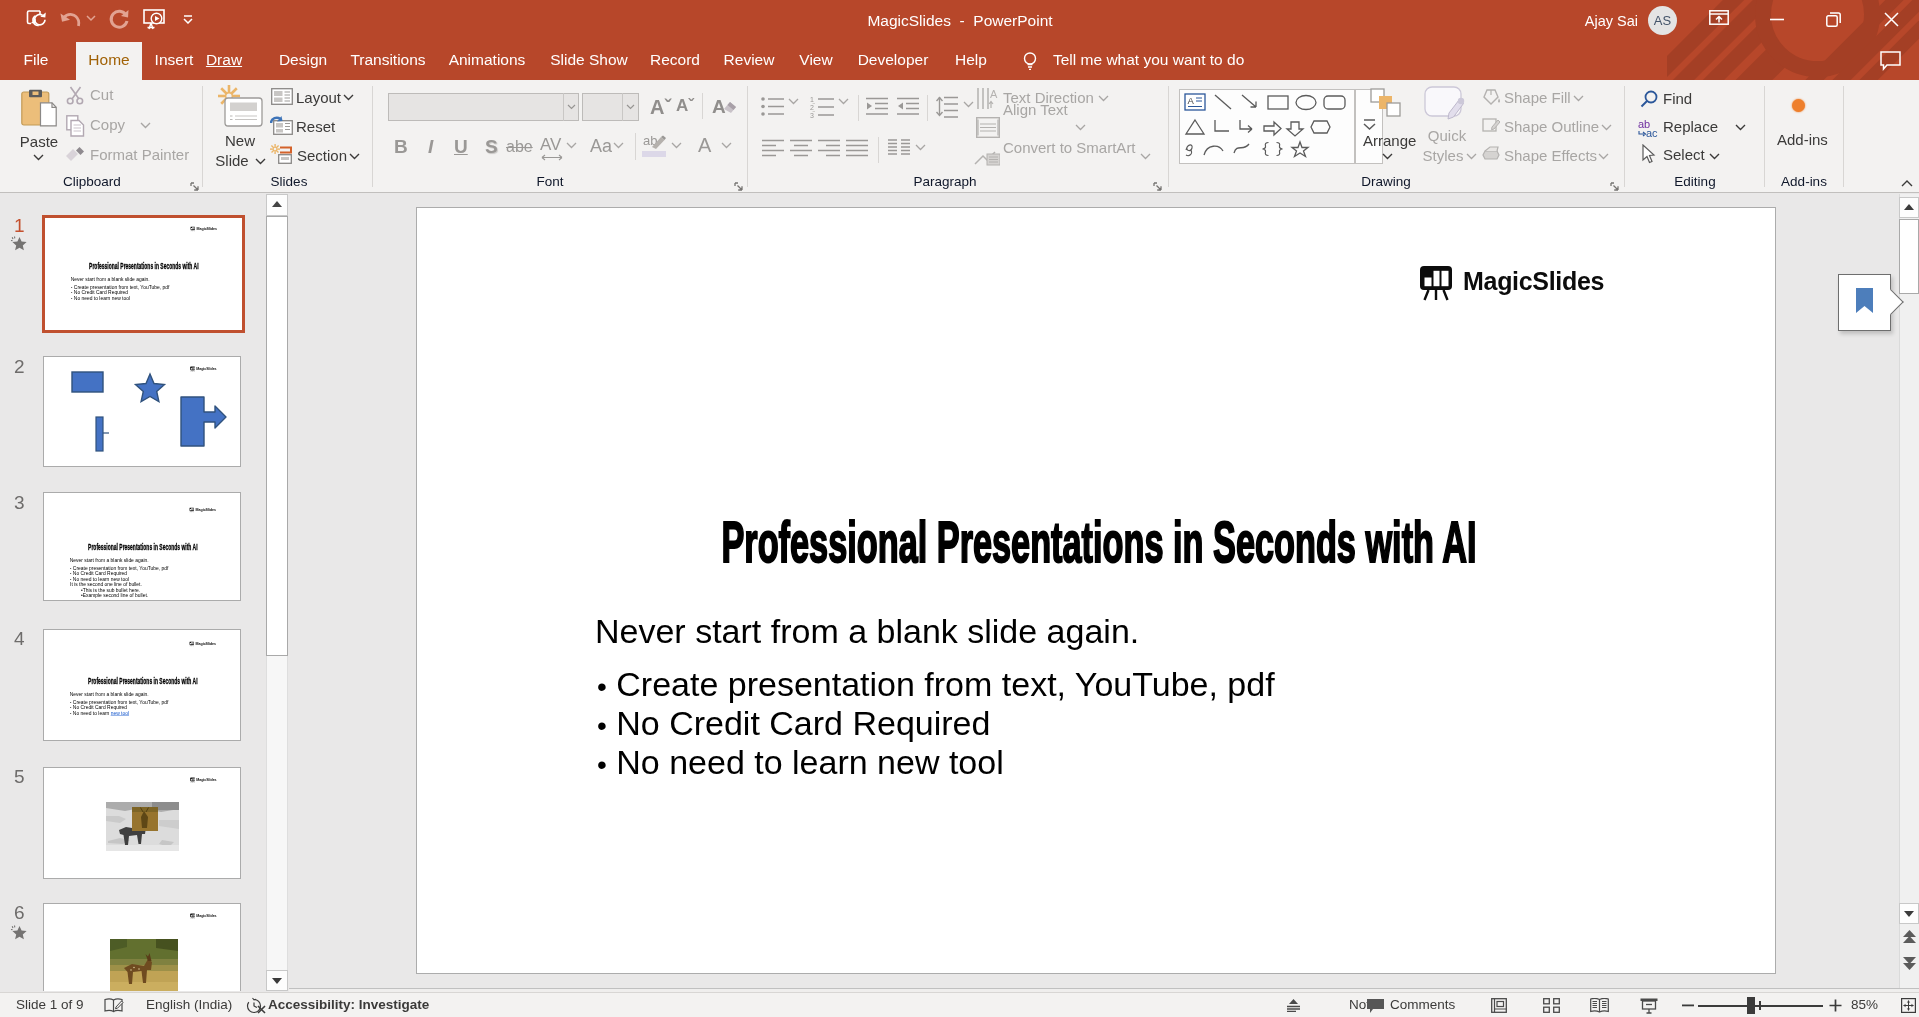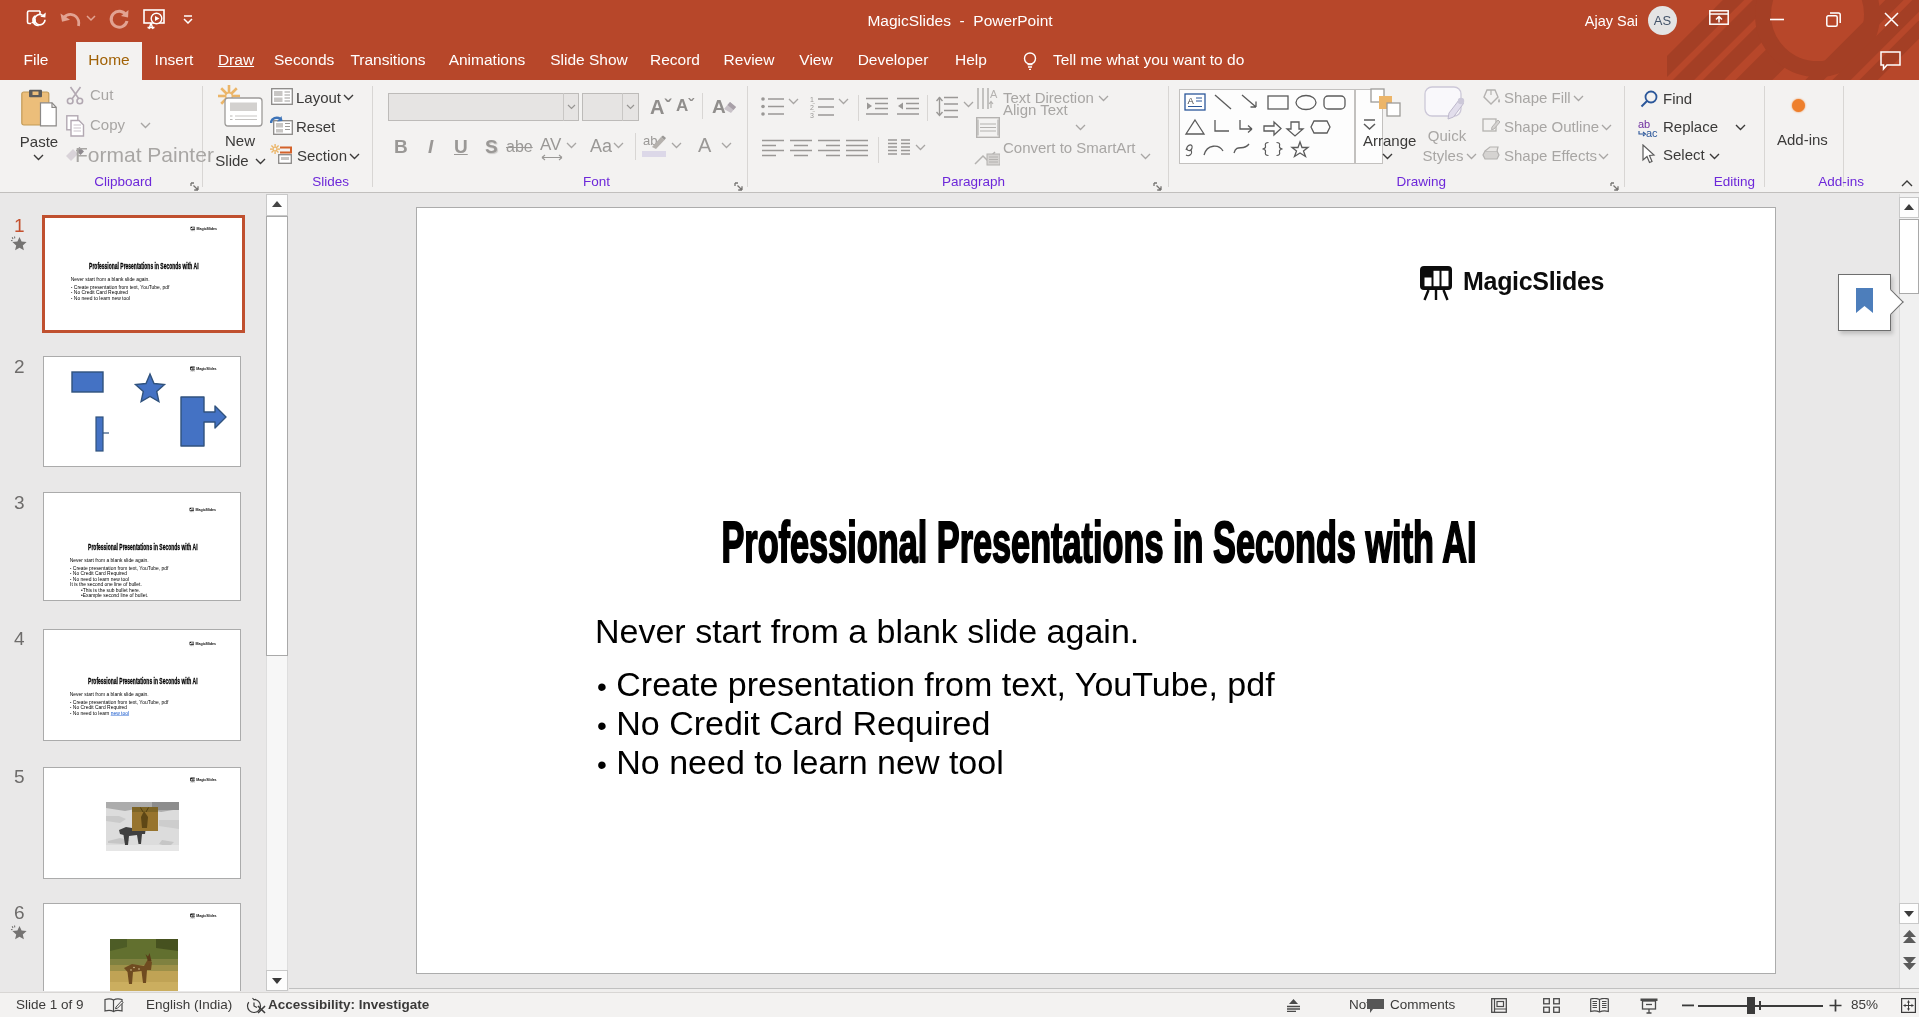--- a/index.html
+++ b/index.html
@@ -17,21 +17,21 @@
 #avatar { position:absolute; top:6px; left:1648px; width:29px; height:29px; border-radius:50%; background:#E4E4E4; color:#44546A; font-size:13px; text-align:center; line-height:29px; }
 
 
 .tab { position:absolute; top:42px; height:38px; line-height:36px; color:#fff; font-size:15.5px; text-align:center; white-space:nowrap; }
 #hometab { position:absolute; top:42px; left:76px; width:66px; height:38px; background:#F3F2F1; color:#a16207; font-size:15.5px; text-align:center; line-height:36px; }
 #tellme { position:absolute; top:42px; left:1053px; height:38px; line-height:36px; color:#fff; font-size:15.5px; white-space:nowrap; }
 
 
 #ribbon { position:absolute; left:0; top:80px; width:1919px; height:113px; background:#F3F2F1; border-bottom:1px solid #C1BFBD; }
 .divider { position:absolute; top:6px; width:1px; height:101px; background:#D8D6D4; }
-.grouplabel { position:absolute; top:93px; height:18px; line-height:18px; font-size:13.5px; color:#6d28d9; text-align:right; }
+.grouplabel { position:absolute; top:93px; height:18px; line-height:18px; font-size:13.5px; color:#0f172a; text-align:center; }
 .btxt { font-size:13.5px; color:#3B3A39; position:absolute; white-space:nowrap; line-height:16px; }
 .gtxt { font-size:13.5px; color:#A8A6A4; position:absolute; white-space:nowrap; line-height:16px; }
 .glyph { position:absolute; color:#B0AEAC; }
 
 
 #canvas { position:absolute; left:0; top:194px; width:1919px; height:798px; background:#E9E8E8; }
 
 
 #lscroll { position:absolute; left:266px; top:194px; width:22px; height:797px; background:#F7F7F7; border-left:1px solid #DEDEDE; border-right:1px solid #DEDEDE; }
 .sarrow { position:absolute; background:#FDFDFD; border:1px solid #C8C8C8; }
@@ -119,22 +119,22 @@
     <rect x="0.8" y="3.8" width="10.4" height="10.4" rx="1.5" fill="none" stroke="#fff" stroke-width="1.5"></rect>
     <path d="M4 1 L12.5 1 Q14.2 1 14.2 2.8 L14.2 11" fill="none" stroke="#fff" stroke-width="1.5"></path>
   </svg>
   <svg class="abs" style="left:1884px; top:12px;" width="15" height="15" viewBox="0 0 15 15">
     <path d="M1 1 L14 14 M14 1 L1 14" stroke="#fff" stroke-width="1.5"></path>
   </svg>
 
   <div class="tab" style="left:14px; width:44px;">File</div>
   <div id="hometab">Home</div>
   <div class="tab" style="left:150px; width:48px;">Insert</div>
-  <div class="tab" style="left:212px; width:48px;text-decoration:underline;">Draw</div>
-  <div class="tab" style="left:274px; width:58px;">Seconds</div>
+  <div class="tab" style="left:200px; width:48px;text-decoration:underline;">Draw</div>
+  <div class="tab" style="left:274px; width:58px;">Design</div>
   <div class="tab" style="left:345px; width:86px;">Transitions</div>
   <div class="tab" style="left:442px; width:90px;">Animations</div>
   <div class="tab" style="left:545px; width:88px;">Slide Show</div>
   <div class="tab" style="left:646px; width:58px;">Record</div>
   <div class="tab" style="left:717px; width:64px;">Review</div>
   <div class="tab" style="left:793px; width:46px;">View</div>
   <div class="tab" style="left:851px; width:84px;">Developer</div>
   <div class="tab" style="left:950px; width:42px;">Help</div>
   <svg class="abs" style="left:1022px; top:52px;" width="16" height="18" viewBox="0 0 16 18">
     <circle cx="8" cy="6.5" r="5.5" fill="none" stroke="#fff" stroke-width="1.4"></circle>
@@ -207,21 +207,21 @@
     <path d="M7.5 10 L15 10 M7.5 13 L15 13 M7.5 16 L15 16" stroke="#C9C1C9" stroke-width="1"></path>
   </svg>
   <div class="gtxt" style="left:90px; top:37px; font-size:15px;">Copy</div>
   <svg class="abs" style="left:140px; top:42px;" width="11" height="7" viewBox="0 0 11 7">
       <path d="M1 1 L5.5 5.5 L10 1" fill="none" stroke="#A8A6A4" stroke-width="1.4"></path>
     </svg>
   <svg class="abs" style="left:65px; top:66px;" width="22" height="18" viewBox="0 0 22 18">
     <path d="M1 10 L8 3 L13 8 L6 15 Z" fill="#D9D3D9"></path>
     <path d="M11 4.5 L14.5 1 L19 5.5 L15.5 9 Z" fill="#8F8A8F"></path>
   </svg>
-  <div class="gtxt" style="left:75px; top:67px; font-size:21px;">Format Painter</div>
+  <div class="gtxt" style="left:90px; top:67px; font-size:15px;">Format Painter</div>
 
   <svg class="abs" style="left:218px; top:5px;" width="45" height="42" viewBox="0 0 45 42">
     <g fill="#EBB568">
         <circle cx="11" cy="11" r="4"></circle>
         <rect x="9.7" y="0" width="2.6" height="22"></rect>
         <rect x="0" y="9.7" width="22" height="2.6"></rect>
         <rect x="9.7" y="0" width="2.6" height="22" transform="rotate(45 11 11)"></rect>
         <rect x="0" y="9.7" width="22" height="2.6" transform="rotate(45 11 11)"></rect>
         <circle cx="11" cy="11" r="2.6" fill="#F3F2F1"></circle>
       </g>

